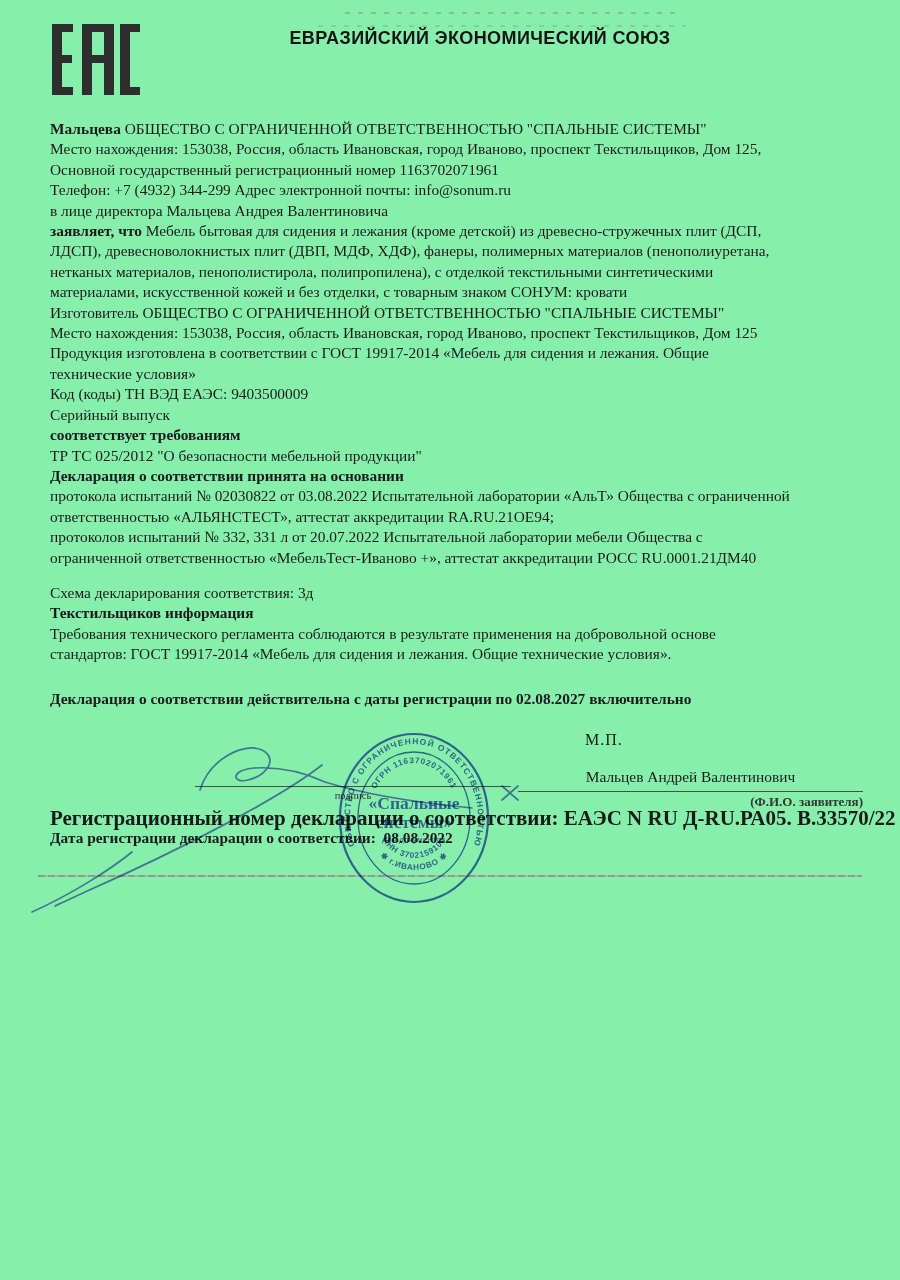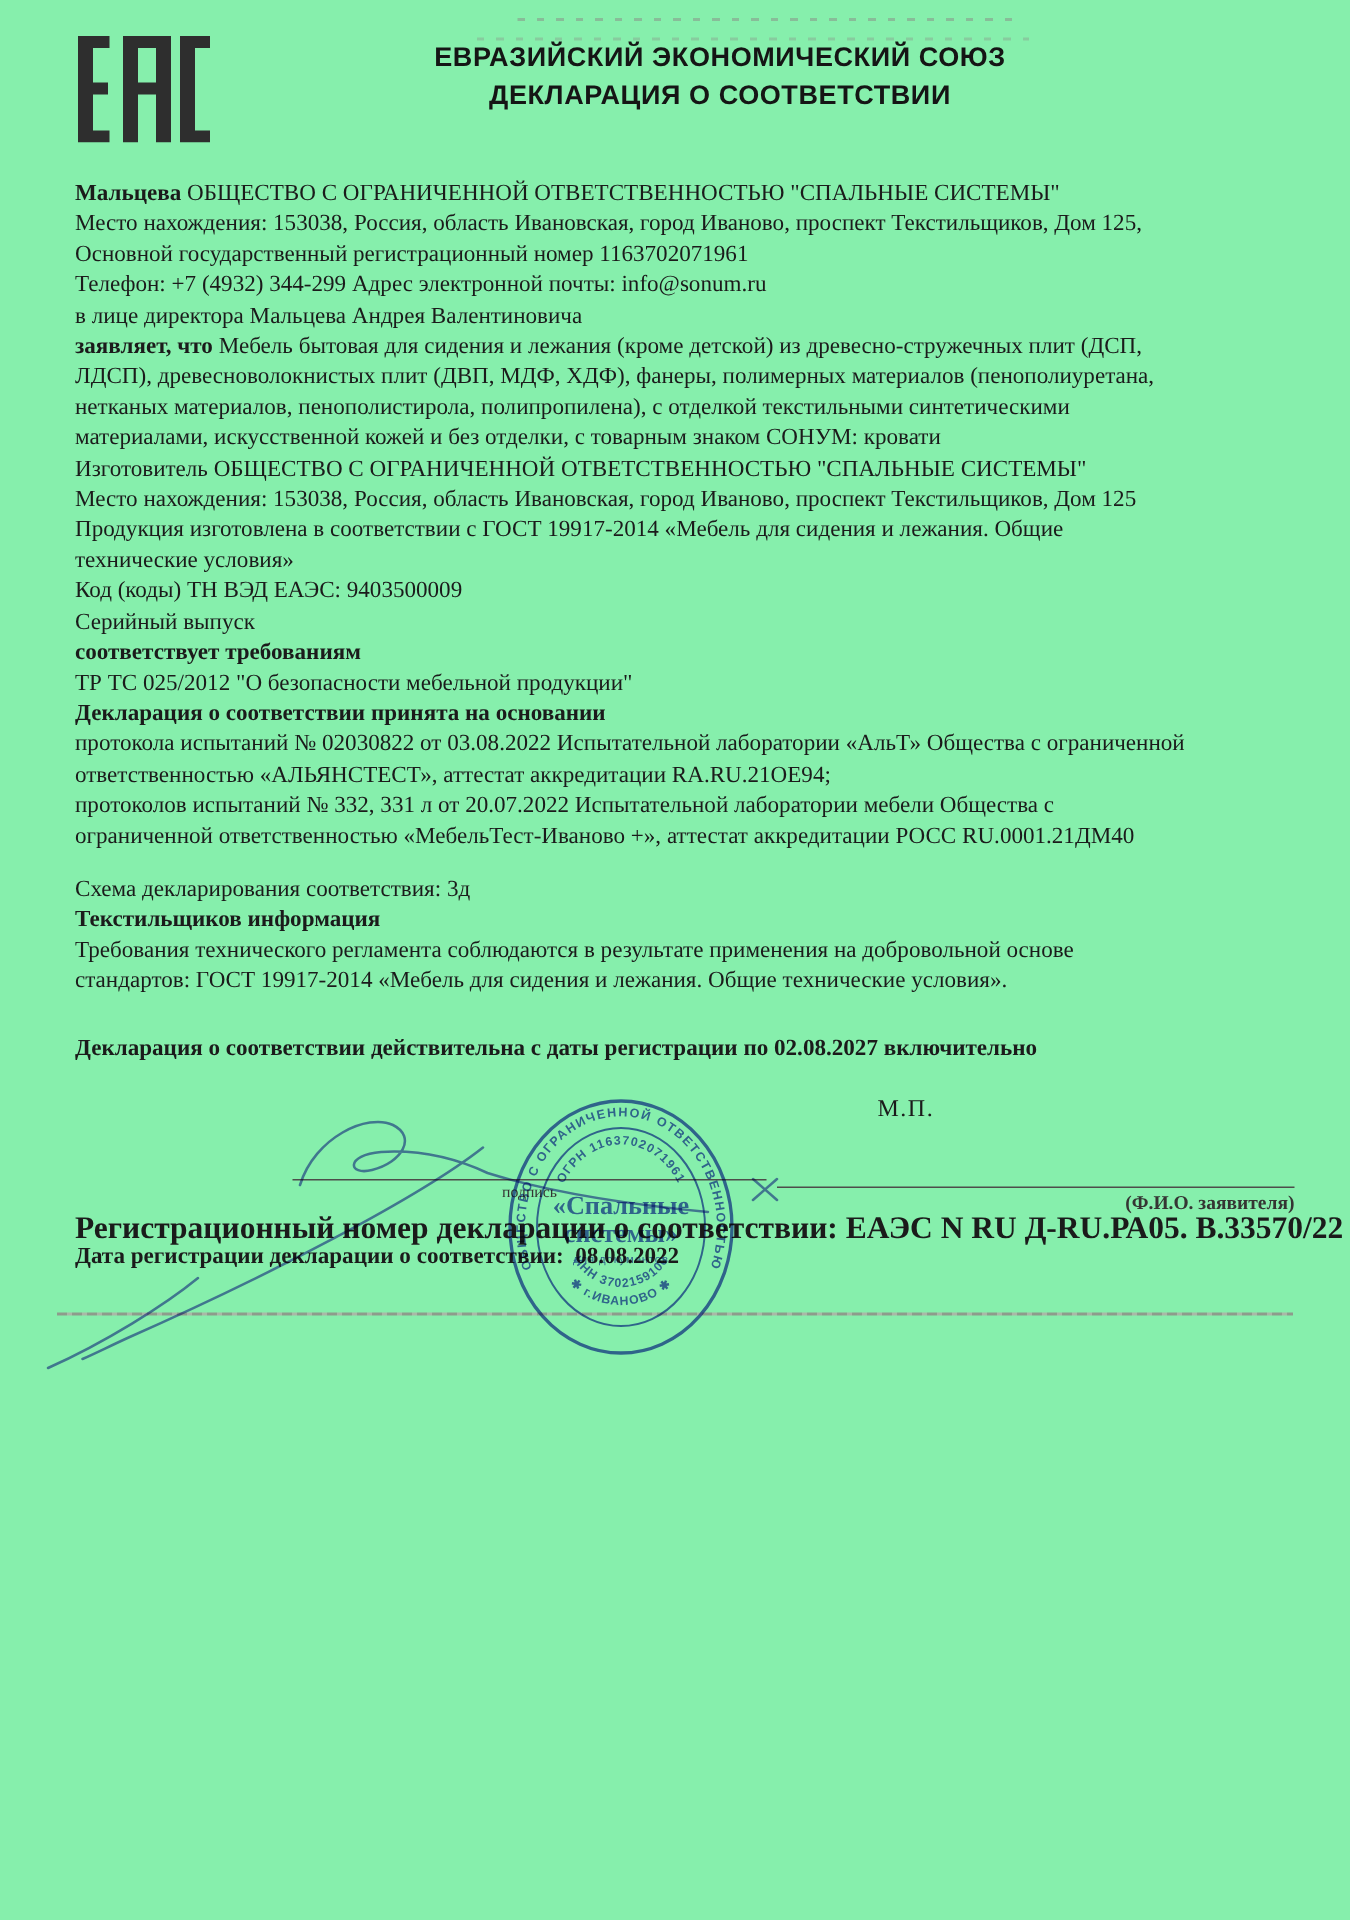--- a/index.html
+++ b/index.html
@@ -72,21 +72,20 @@
       <rect x="40" y="31" width="12" height="8"></rect>
 
       <rect x="68" y="0" width="10" height="71"></rect>
       <rect x="78" y="0" width="10" height="8"></rect>
       <rect x="78" y="63" width="10" height="8"></rect>
     </g>
   </svg>
 
   <div class="hdr">
     <div>ЕВРАЗИЙСКИЙ ЭКОНОМИЧЕСКИЙ СОЮЗ</div>
-    <div>ДЕКЛАРАЦИЯ О СООТВЕТСТВИИ</div>
   </div>
 
   <div class="doc-body">
     <p><b>Мальцева</b><span> ОБЩЕСТВО С ОГРАНИЧЕННОЙ ОТВЕТСТВЕННОСТЬЮ "СПАЛЬНЫЕ СИСТЕМЫ"</span></p>
     <p><b></b><span>Место нахождения: 153038, Россия, область Ивановская, город Иваново, проспект Текстильщиков, Дом 125,
 Основной государственный регистрационный номер 1163702071961</span></p>
     <p><b></b><span>Телефон: +7 (4932) 344-299 Адрес электронной почты: info@sonum.ru</span></p>
     <p><b></b><span>в лице директора Мальцева Андрея Валентиновича</span></p>
     <p><b>заявляет, что</b><span> Мебель бытовая для сидения и лежания (кроме детской) из древесно-стружечных плит (ДСП,
 ЛДСП), древесноволокнистых плит (ДВП, МДФ, ХДФ), фанеры, полимерных материалов (пенополиуретана,
@@ -108,20 +107,21 @@
     <p class="gap-a"><b></b><span>Схема декларирования соответствия: 3д</span></p>
     <p><b>Текстильщиков информация</b><span></span></p>
     <p><b></b><span>Требования технического регламента соблюдаются в результате применения на добровольной основе
 стандартов: ГОСТ 19917-2014 «Мебель для сидения и лежания. Общие технические условия».</span></p>
     <p class="gap-b"><b>Декларация о соответствии действительна с даты регистрации по 02.08.2027 включительно</b><span></span></p>
   </div>
 
   <div class="sig-line"></div>
   <div class="sig-cap">подпись</div>
   <div class="mp">М.П.</div>
+  <div class="fio-name">Мальцев Андрей Валентинович</div>
   <div class="fio-line"></div>
   <div class="fio-cap">(Ф.И.О. заявителя)</div>
   <div class="reg1">Регистрационный номер декларации о соответствии: ЕАЭС N RU Д-RU.РА05. В.33570/22</div>
   <div class="reg2">Дата регистрации декларации о соответствии:&nbsp; 08.08.2022</div>
   <div class="rule"></div>
 
   <svg class="stamp" viewBox="0 0 156 174" aria-hidden="true">
     <defs>
       <path id="ringPath" d="M 25.5 129.5 A 64 74 0 1 1 130.5 129.5" fill="none"></path>
       <path id="ogrnPath" d="M 33 87 A 45 55 0 0 1 123 87" fill="none"></path>

